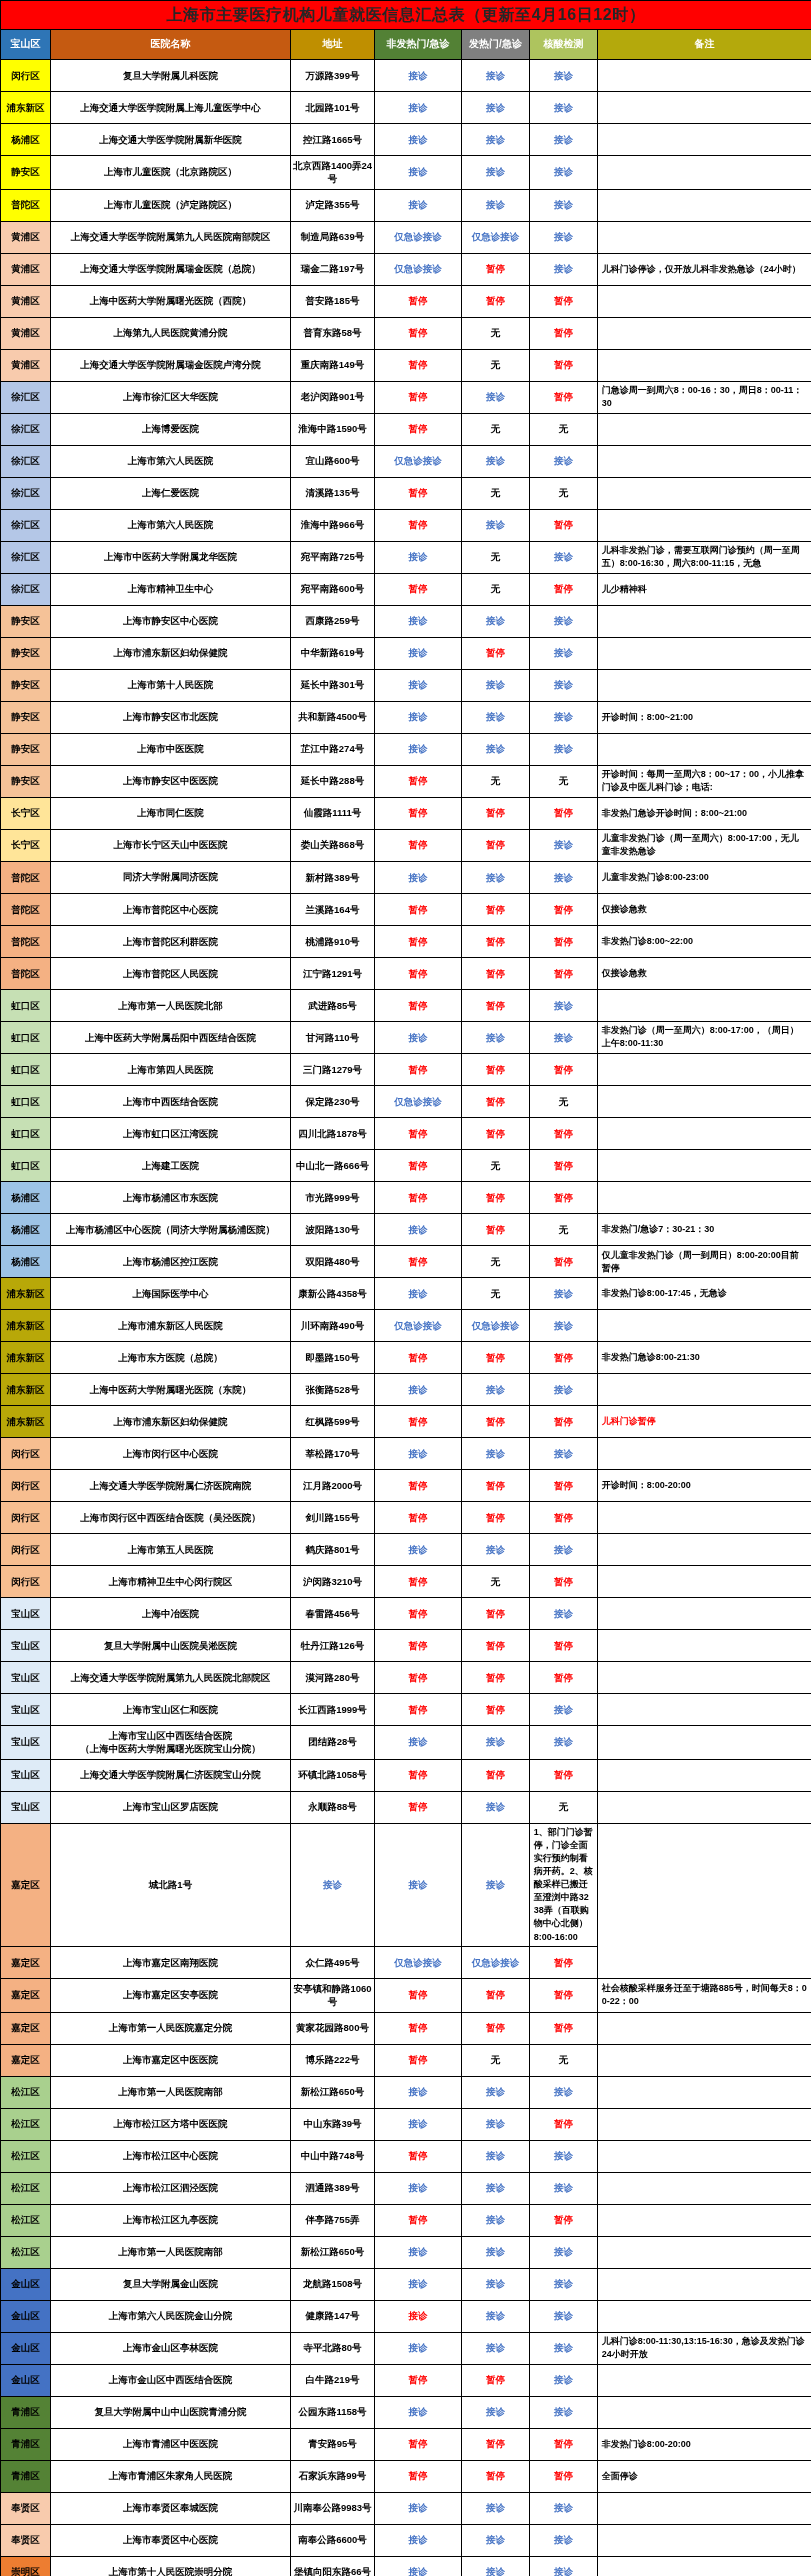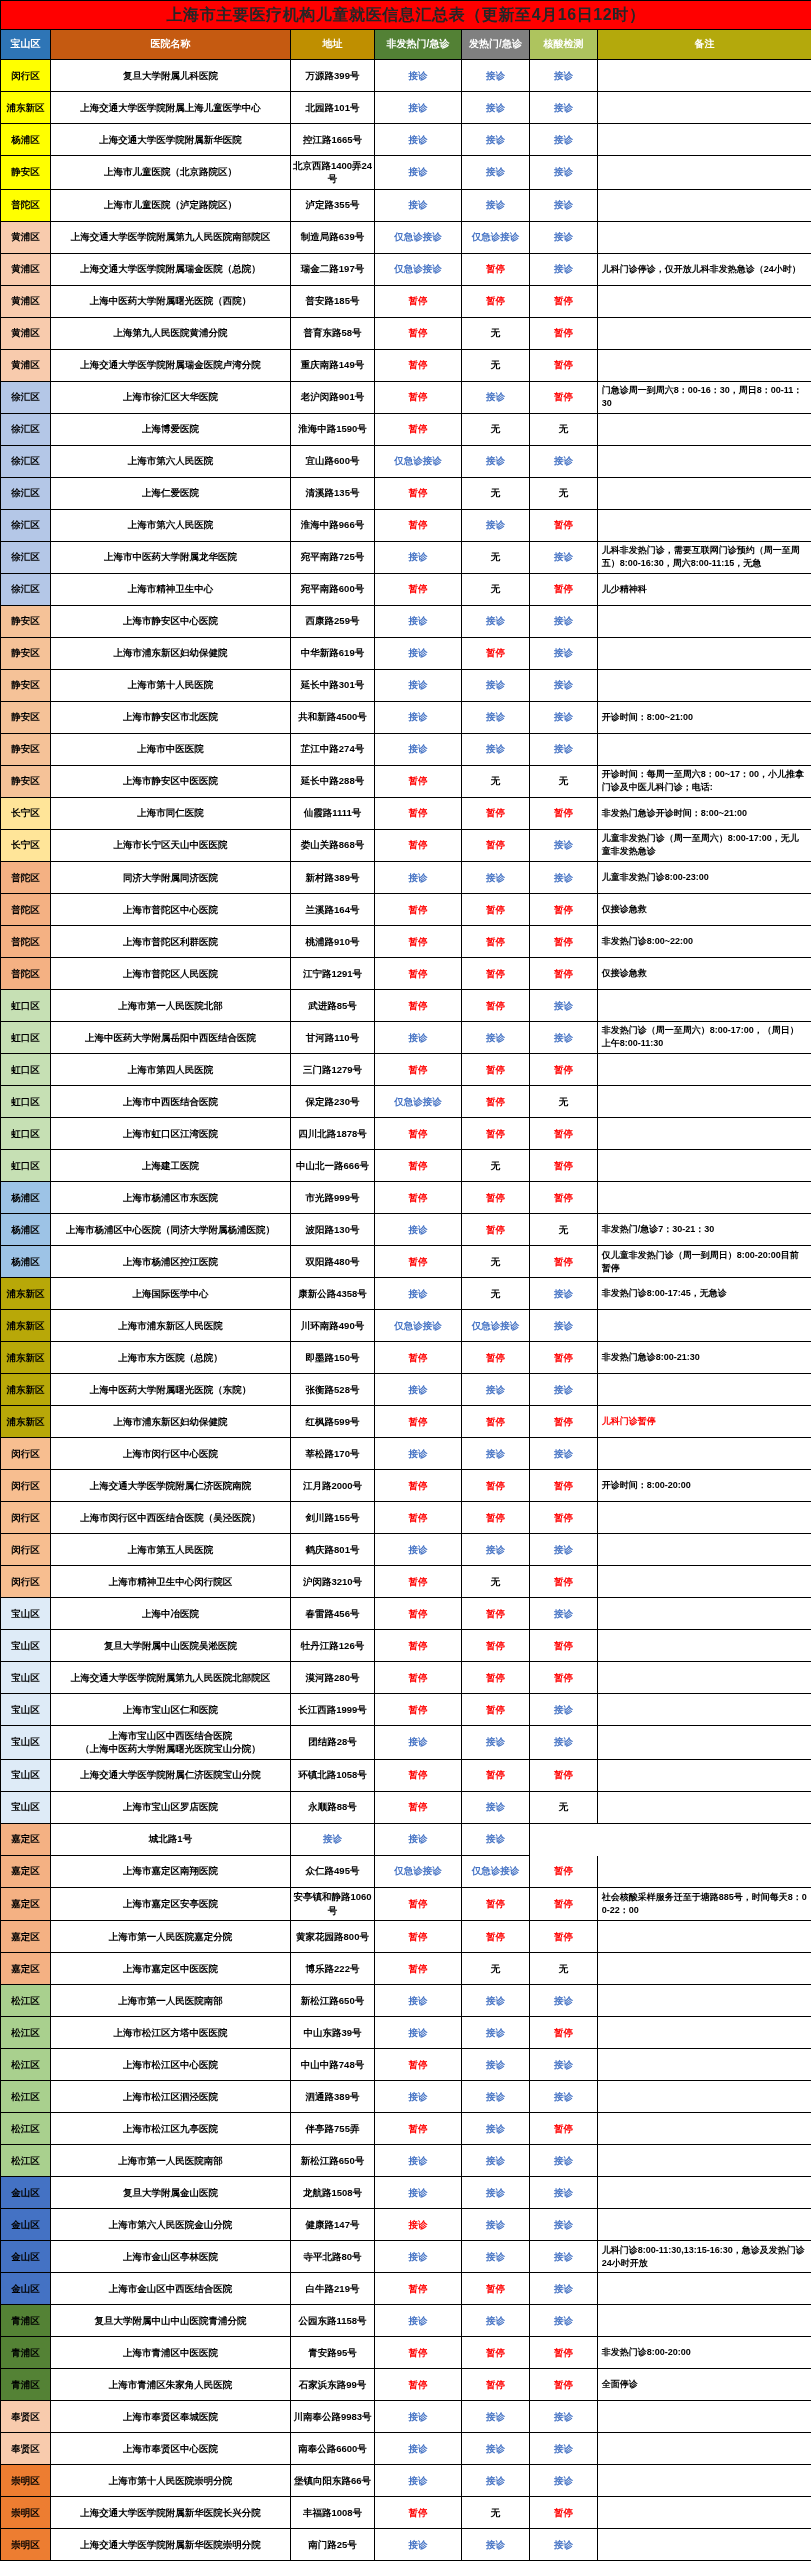--- a/index.html
+++ b/index.html
@@ -258,21 +258,21 @@
         <div class="cell district" style="background: rgb(255, 229, 153);">长宁区</div>
         <div class="cell hospital" style="white-space: pre-line;">上海市长宁区天山中医医院</div>
         <div class="cell address">娄山关路868号</div>
         <div class="cell status" style="color: rgb(255, 0, 0);">暂停</div>
         <div class="cell status" style="color: rgb(255, 0, 0);">暂停</div>
         <div class="cell status" style="color: rgb(68, 114, 196);">接诊</div>
         <div class="cell remark">儿童非发热门诊（周一至周六）8:00-17:00，无儿童非发热急诊</div>
       </div>
       <div class="grid-row row">
         <div class="cell district" style="background: rgb(244, 177, 131);">普陀区</div>
-        <div class="cell hospital" style="white-space: pre-line;">同济大学附属同济医院</div>
+        <div class="cell hospital" style="white-space: pre-line; font-family: Liberation Mono, monospace;">同济大学附属同济医院</div>
         <div class="cell address">新村路389号</div>
         <div class="cell status" style="color: rgb(68, 114, 196);">接诊</div>
         <div class="cell status" style="color: rgb(68, 114, 196);">接诊</div>
         <div class="cell status" style="color: rgb(68, 114, 196);">接诊</div>
         <div class="cell remark">儿童非发热门诊8:00-23:00</div>
       </div>
       <div class="grid-row row">
         <div class="cell district" style="background: rgb(244, 177, 131);">普陀区</div>
         <div class="cell hospital" style="white-space: pre-line;">上海市普陀区中心医院</div>
         <div class="cell address">兰溪路164号</div>
@@ -533,20 +533,21 @@
         <div class="cell status" style="color: rgb(68, 114, 196);">接诊</div>
         <div class="cell status" style="color: rgb(0, 0, 0);">无</div>
         <div class="cell remark"></div>
       </div>
       <div class="grid-row row">
         <div class="cell district" style="background: rgb(244, 177, 131);">嘉定区</div>
         <div class="cell address">城北路1号</div>
         <div class="cell status" style="color: rgb(68, 114, 196);">接诊</div>
         <div class="cell status" style="color: rgb(68, 114, 196);">接诊</div>
         <div class="cell status" style="color: rgb(68, 114, 196);">接诊</div>
+        <div class="cell remark">1、部门门诊暂停，门诊全面实行预约制看病开药。2、核酸采样已搬迁至澄浏中路3238弄（百联购物中心北侧）8:00-16:00</div>
       </div>
       <div class="grid-row row">
         <div class="cell district" style="background: rgb(244, 177, 131);">嘉定区</div>
         <div class="cell hospital" style="white-space: pre-line;">上海市嘉定区南翔医院</div>
         <div class="cell address">众仁路495号</div>
         <div class="cell status" style="color: rgb(68, 114, 196);">仅急诊接诊</div>
         <div class="cell status" style="color: rgb(68, 114, 196);">仅急诊接诊</div>
         <div class="cell status" style="color: rgb(255, 0, 0);">暂停</div>
         <div class="cell remark"></div>
       </div>

